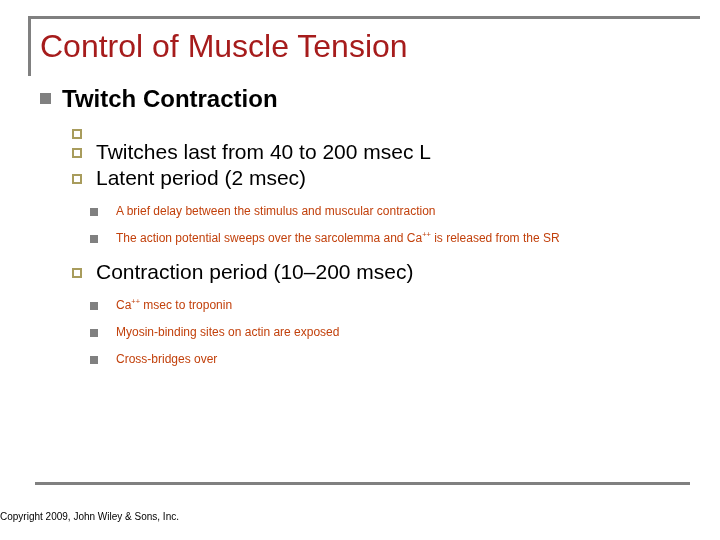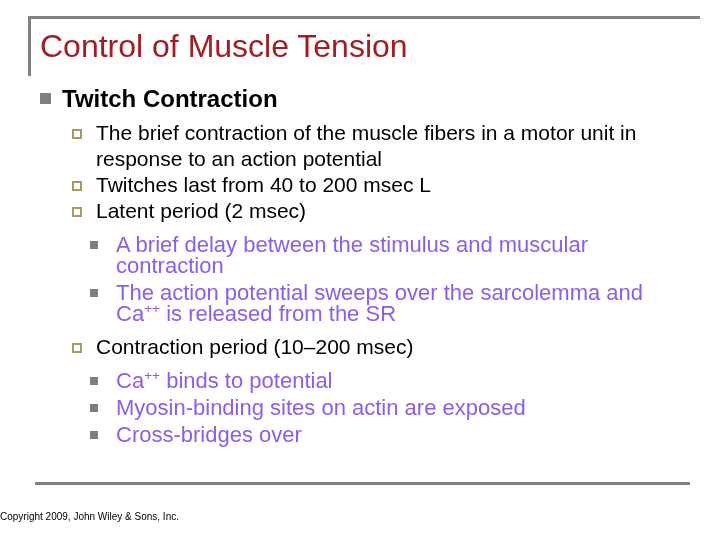--- a/index.html
+++ b/index.html
@@ -126,23 +126,23 @@
     flex: 0 0 26px;
     padding-top: 7px;
   }
   .lvl3 .sq-small {
     display: block;
     width: 8px;
     height: 8px;
     background: #808080;
   }
   .lvl3 .txt {
-    font-size: 22px;
+    font-size: 12px;
     line-height: 21px;
-    color: #8b5cf6;
+    color: #c2410c;
     max-width: 560px;
   }
 
   .gap-sm { height: 6px; }
   .gap-md { height: 10px; }
 
   b.strong { font-weight: normal; }
   sup.plus {
     font-size: 0.62em;
     vertical-align: super;
@@ -185,21 +185,20 @@
       <span class="marker">
         <span class="sq-filled"></span>
       </span>
       <span class="txt">Twitch Contraction</span>
     </div>
 
     <div class="row lvl2">
       <span class="marker">
         <span class="sq-hollow"></span>
       </span>
-      <span class="txt">The brief contraction of the muscle fibers in a motor unit in response to an action potential</span>
     </div>
 
     <div class="row lvl2">
       <span class="marker">
         <span class="sq-hollow"></span>
       </span>
       <span class="txt">Twitches last from 40 to 200 msec L</span>
     </div>
 
     <div class="row lvl2">
@@ -235,21 +234,21 @@
       </span>
       <span class="txt"><b class="strong">Contraction period (</b><span>10–200 msec)</span></span>
     </div>
 
     <div class="gap-md"></div>
 
     <div class="row lvl3">
       <span class="marker">
         <span class="sq-small"></span>
       </span>
-      <span class="txt"><span>Ca</span><sup class="plus">++</sup><span> binds to potential</span></span>
+      <span class="txt"><span>Ca</span><sup class="plus">++</sup><span> msec to troponin</span></span>
     </div>
 
     <div class="gap-sm"></div>
 
     <div class="row lvl3">
       <span class="marker">
         <span class="sq-small"></span>
       </span>
       <span class="txt">Myosin-binding sites on actin are exposed</span>
     </div>

